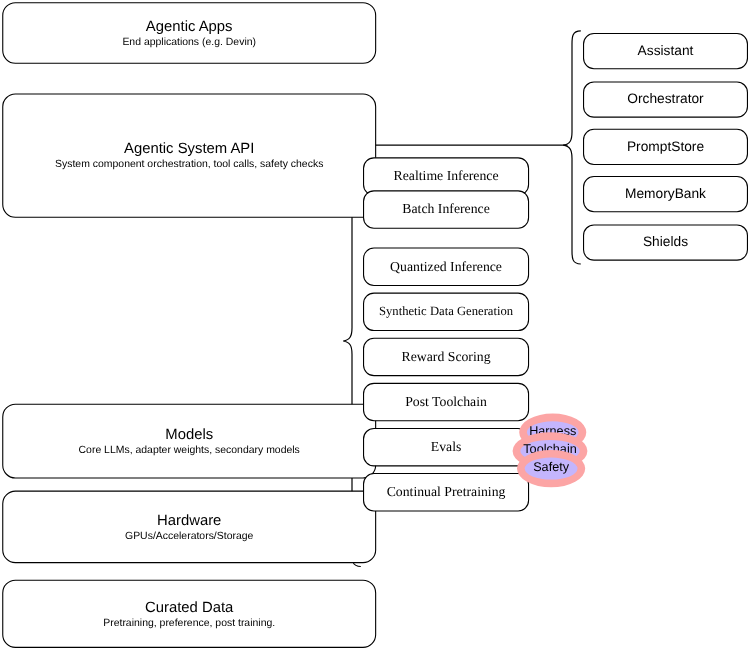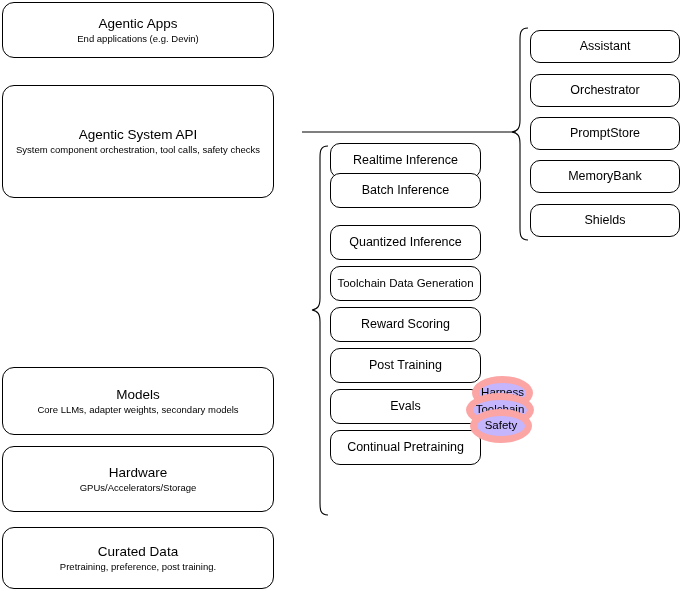--- a/index.html
+++ b/index.html
@@ -41,31 +41,31 @@
     line-height: 17px;
     white-space: nowrap;
   }
   .rbox .sub {
     font-size: 9.5px;
     line-height: 14px;
     white-space: nowrap;
   }
 
   
-  .layer { left: 2px; width: 272px; }
+  .layer { left: 2px; width: 340px; }
   .layer .title { font-size: 13.5px; }
 
   
   .mid {
     left: 330px;
     width: 151px;
     height: 35px;
     border-radius: 10px;
   }
-  .mid .title { font-size: 12.5px; }
+  .mid .title { font-size: 12.5px; font-family: Liberation Serif, serif; }
 
   
   .right {
     left: 530px;
     width: 150px;
     height: 33px;
     border-radius: 10px;
   }
   .right .title { font-size: 12.5px; }
 
@@ -155,27 +155,27 @@
   <div class="rbox mid" style="top:143px;">
     <div class="title">Realtime Inference</div>
   </div>
   <div class="rbox mid" style="top:173px;">
     <div class="title">Batch Inference</div>
   </div>
   <div class="rbox mid" style="top:225px;">
     <div class="title">Quantized Inference</div>
   </div>
   <div class="rbox mid" style="top:266px;">
-    <div class="title" style="font-size:11.5px;">Toolchain Data Generation</div>
+    <div class="title" style="font-size:11.5px;">Synthetic Data Generation</div>
   </div>
   <div class="rbox mid" style="top:307px;">
     <div class="title">Reward Scoring</div>
   </div>
   <div class="rbox mid" style="top:348px;">
-    <div class="title">Post Training</div>
+    <div class="title">Post Toolchain</div>
   </div>
   <div class="rbox mid" style="top:389px;">
     <div class="title">Evals</div>
   </div>
   <div class="rbox mid" style="top:430px;">
     <div class="title">Continual Pretraining</div>
   </div>
 
   <div class="pill" style="left:472px;top:376px;width:61px;">Harness</div>
   <div class="pill" style="left:466px;top:393px;width:68px;">Toolchain</div>

